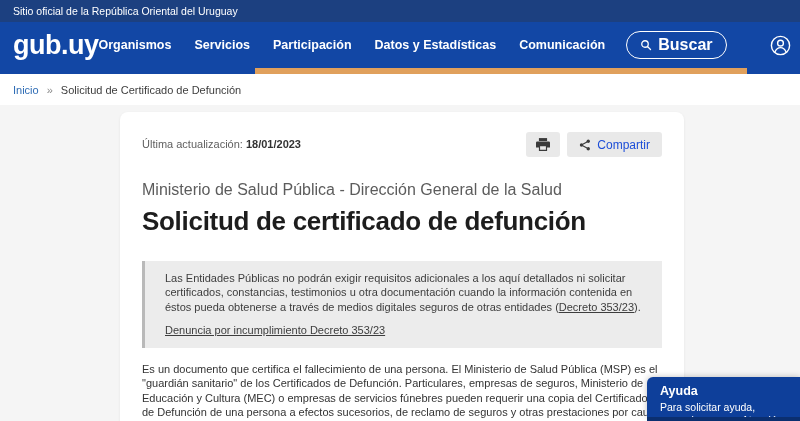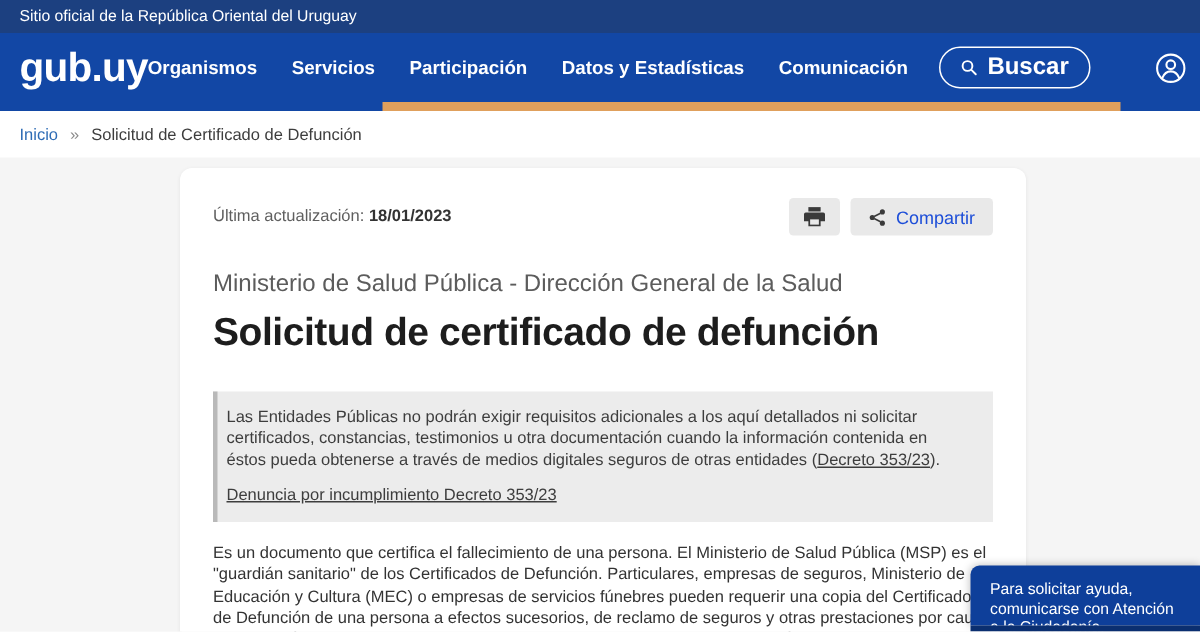--- a/index.html
+++ b/index.html
@@ -36,21 +36,21 @@
   .updated { font-size:11px; color:#5f5f5f; padding-top:6px; }
   .updated b { color:#333; }
   .meta-actions { margin-left:auto; display:flex; gap:7px; }
   .btn { background:#e9e9e9; border:none; border-radius:3px; display:flex; align-items:center;
          justify-content:center; cursor:pointer; color:#1d4ed8; }
   .btn-print { width:34px; height:25px; }
   .btn-share { height:25px; padding:0 12px; gap:6px; font-size:12px; font-family:"Liberation Sans",sans-serif; }
   .ministry { margin-top:24px; font-size:16px; color:#5c5c5c; }
   .page-title { margin-top:7px; font-size:26px; font-weight:700; color:#1d1d1d; letter-spacing:-0.3px; }
   .notice-box { margin-top:24px; background:#ececec; border-left:3px solid #b9b9b9;
-                padding:10px 16px 11px 6px; font-size:11px; line-height:1.3; color:#3d3d3d; }
+                padding:10px 16px 11px 20px; font-size:11px; line-height:1.3; color:#3d3d3d; }
   .notice-box a { color:#3d3d3d; text-decoration:underline; cursor:pointer; }
   .notice-link2 { display:inline-block; margin-top:9px; }
   .body-text { margin-top:14px; font-size:11px; line-height:1.3; color:#333; }
 
   
   .ayuda { position:absolute; left:647px; top:377px; width:153px; height:40px; background:#0e3f9a;
            border-radius:6px 0 0 0; padding:7px 12px 0 13px; color:#fff; cursor:pointer;
            box-shadow:0 0 6px rgba(0,0,0,0.25); }
   .ayuda-title { font-size:12.5px; font-weight:bold; }
   .ayuda-text { margin-top:3px; font-size:10.5px; line-height:1.2; }
@@ -140,17 +140,18 @@
     <div class="notice-box">
       <span>Las Entidades Públicas no podrán exigir requisitos adicionales a los aquí detallados ni solicitar certificados, constancias, testimonios u otra documentación cuando la información contenida en éstos pueda obtenerse a través de medios digitales seguros de otras entidades (</span><a>Decreto 353/23</a><span>).</span>
       <br>
       <a class="notice-link2">Denuncia por incumplimiento Decreto 353/23</a>
     </div>
 
     <p class="body-text">Es un documento que certifica el fallecimiento de una persona. El Ministerio de Salud Pública (MSP) es el "guardián sanitario" de los Certificados de Defunción. Particulares, empresas de seguros, Ministerio de Educación y Cultura (MEC) o empresas de servicios fúnebres pueden requerir una copia del Certificado de Defunción de una persona a efectos sucesorios, de reclamo de seguros y otras prestaciones por causa de defunción. En la actualidad existen dos modelos de certificados de Defunción: uno impreso en papel y otro electrónico.</p>
   </div>
 
   <div class="ayuda">
+    <div class="ayuda-title">Ayuda</div>
     <div class="ayuda-text">Para solicitar ayuda, comunicarse con Atención a la Ciudadanía.</div>
   </div>
   <div class="ayuda-strip"></div>
 
 </div>
 
 </body></html>

